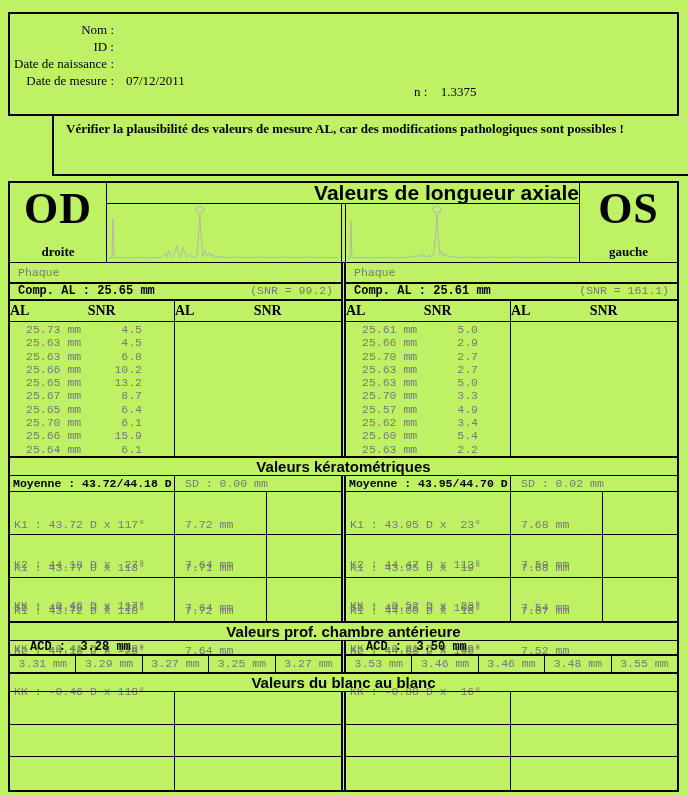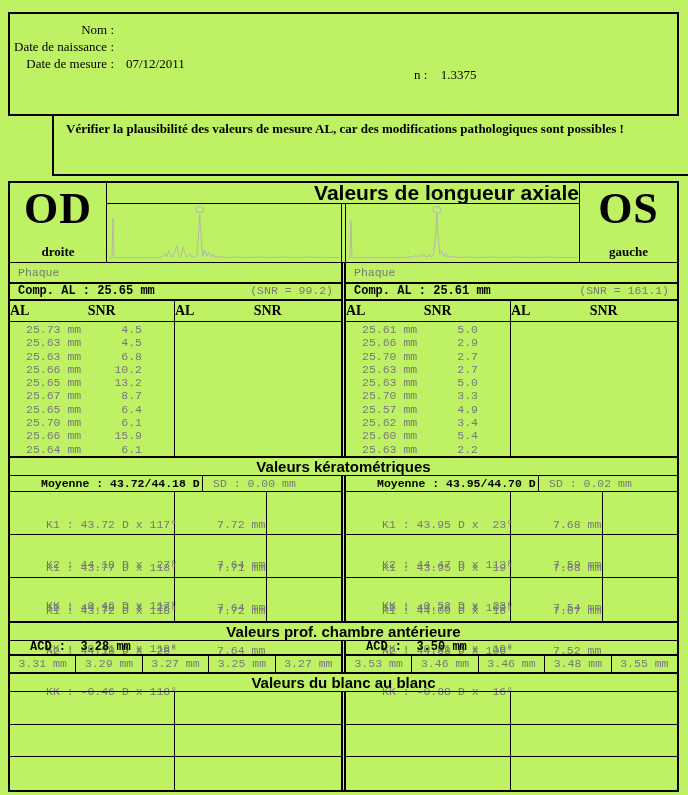--- a/index.html
+++ b/index.html
@@ -93,29 +93,29 @@
   .v-al { margin-left: 16px; }
   .v-snr { margin-left: auto; width: 34px; margin-right: 32px; text-align: right; }
   
   .sec-title {
     height: 20px; line-height: 17px;
     border-top: 2px solid #000; border-bottom: 1px solid #000;
     text-align: center; font-family: "Liberation Sans", sans-serif;
     font-weight: bold; font-size: 15px;
   }
   
-  .kt-mean { display: flex; height: 16px; line-height: 15px; border-bottom: 1px solid #000; font-size: 11.5px; padding-left: 28px; }
+  .kt-mean { display: flex; height: 16px; line-height: 15px; border-bottom: 1px solid #000; font-size: 11.5px; }
   .kt-mean-l { width: 165px; border-right: 1px solid #000; font-weight: bold; padding-left: 3px; }
   .kt-mean-r { flex: 1; padding-left: 10px; }
   .kt-group { display: flex; height: 43px; border-bottom: 1px solid #000; font-size: 11.5px; }
   .kt-group:last-child { border-bottom: none; }
   .kt-c1 { width: 165px; border-right: 1px solid #000; padding-left: 4px; }
   .kt-c2 { width: 92px; border-right: 1px solid #000; padding-left: 10px; }
   .kt-c3 { flex: 1; }
-  .kt-c1 div, .kt-c2 div { height: 14.3px; line-height: 14.3px; white-space: pre; margin-left: 32px; }
+  .kt-c1 div, .kt-c2 div { height: 14.3px; line-height: 14.3px; white-space: pre; }
   
   .acd-bold {
     height: 15px; line-height: 13px; border-bottom: 2px solid #000;
     font-weight: bold; font-size: 12px; padding-left: 20px;
   }
   .acd-cells { display: flex; height: 16px; }
   .acd-cell {
     flex: 1; border-right: 1px solid #000; text-align: center;
     line-height: 15px; font-size: 11.5px;
   }
@@ -130,20 +130,23 @@
 </head>
 <body>
 
 <div class="page">
 
   <div class="top-box">
     <div class="p-row">
       <span class="p-label">Nom :</span>
     </div>
     <div class="p-row">
+      <span class="p-label">ID :</span>
+    </div>
+    <div class="p-row">
       <span class="p-label">Date de naissance :</span>
     </div>
     <div class="p-row">
       <span class="p-label">Date de mesure :</span>
       <span class="p-value">07/12/2011</span>
       <span class="p-n">
         <span>n :</span>
         <span>1.3375</span>
       </span>
     </div>

